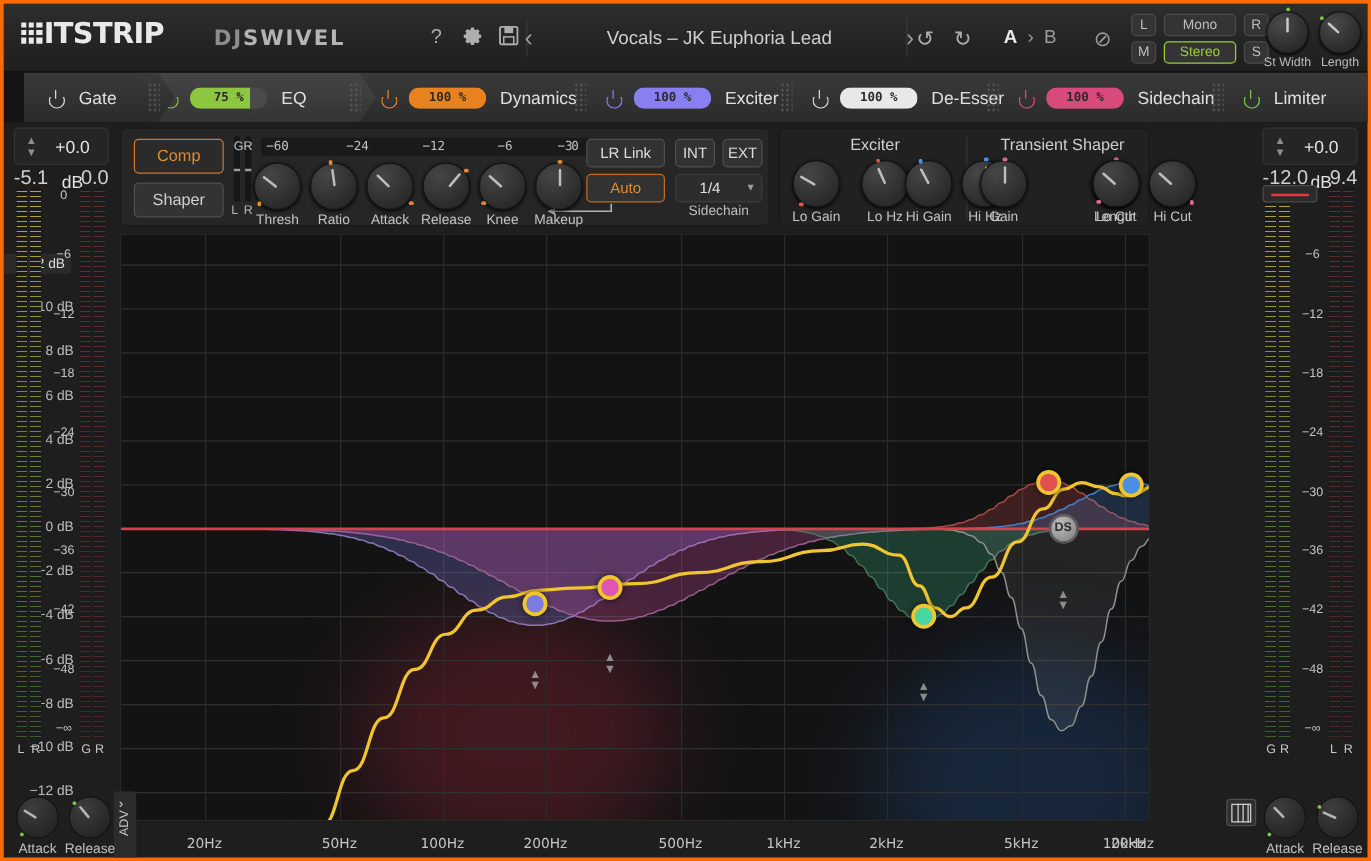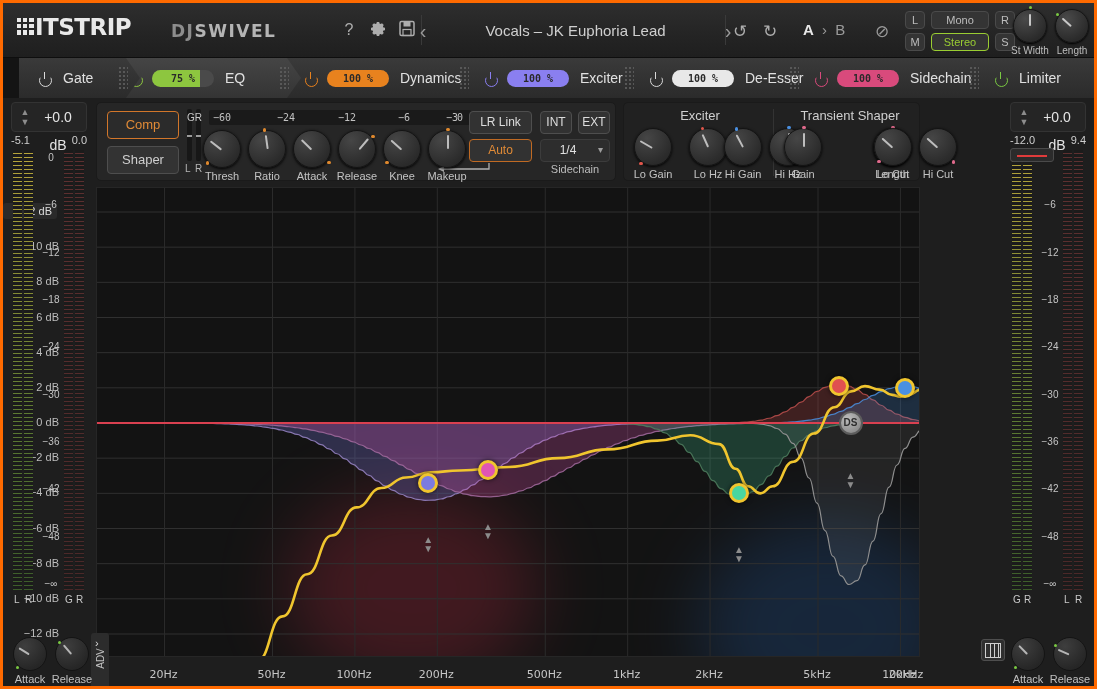--- a/index.html
+++ b/index.html
@@ -221,21 +221,21 @@
   
   .sidecol { position:absolute; top:99px; width:88px; height:555px; }
   #side-left { left:2px; } #side-right { left:1001px; }
   .gainbox { position:absolute; left:6px; top:0; width:76px; height:30px;
      background:#252525; border:1px solid #333; border-radius:4px;}
   .gainbox .v { position:absolute; left:22px; right:4px; top:0; line-height:28px;
      font-size:14px; color:#e4e4e4; text-align:center;}
   .spin { position:absolute; left:7px; top:4px; width:12px; height:21px; color:#8d8d8d;
      font-size:9px; text-align:center; line-height:10px; cursor:pointer;}
   .peaks { position:absolute; top:32px; left:4px; right:4px; height:16px;}
-  .peaks span { position:absolute; font-size:11px; color:#cfcfcf;}
+  .peaks span { position:absolute; font-size:16px; color:#cfcfcf;}
   .meterbox { position:absolute; top:48px; left:6px; width:76px; height:455px;}
   .mtr { position:absolute; top:0; width:9px; height:440px; background:#1b1b1b; }
   .mtr .seg { position:absolute; left:0; right:0; height:440px;
      background-repeat:repeat-y; background-size:100% 4px; }
   .scalecol { position:absolute; top:0; width:36px; height:440px;}
   .scalecol div { position:absolute; width:100%; text-align:center; font-size:10px;
      color:#c4c4c4; transform:translateY(-50%);}
   .mlbl { position:absolute; top:444px; font-size:10px; color:#c9c9c9;}
   .clipled { position:absolute; width:44px; height:14px; border:1px solid #4a4a4a;
      border-radius:3px; background:#2b2b2b;}

